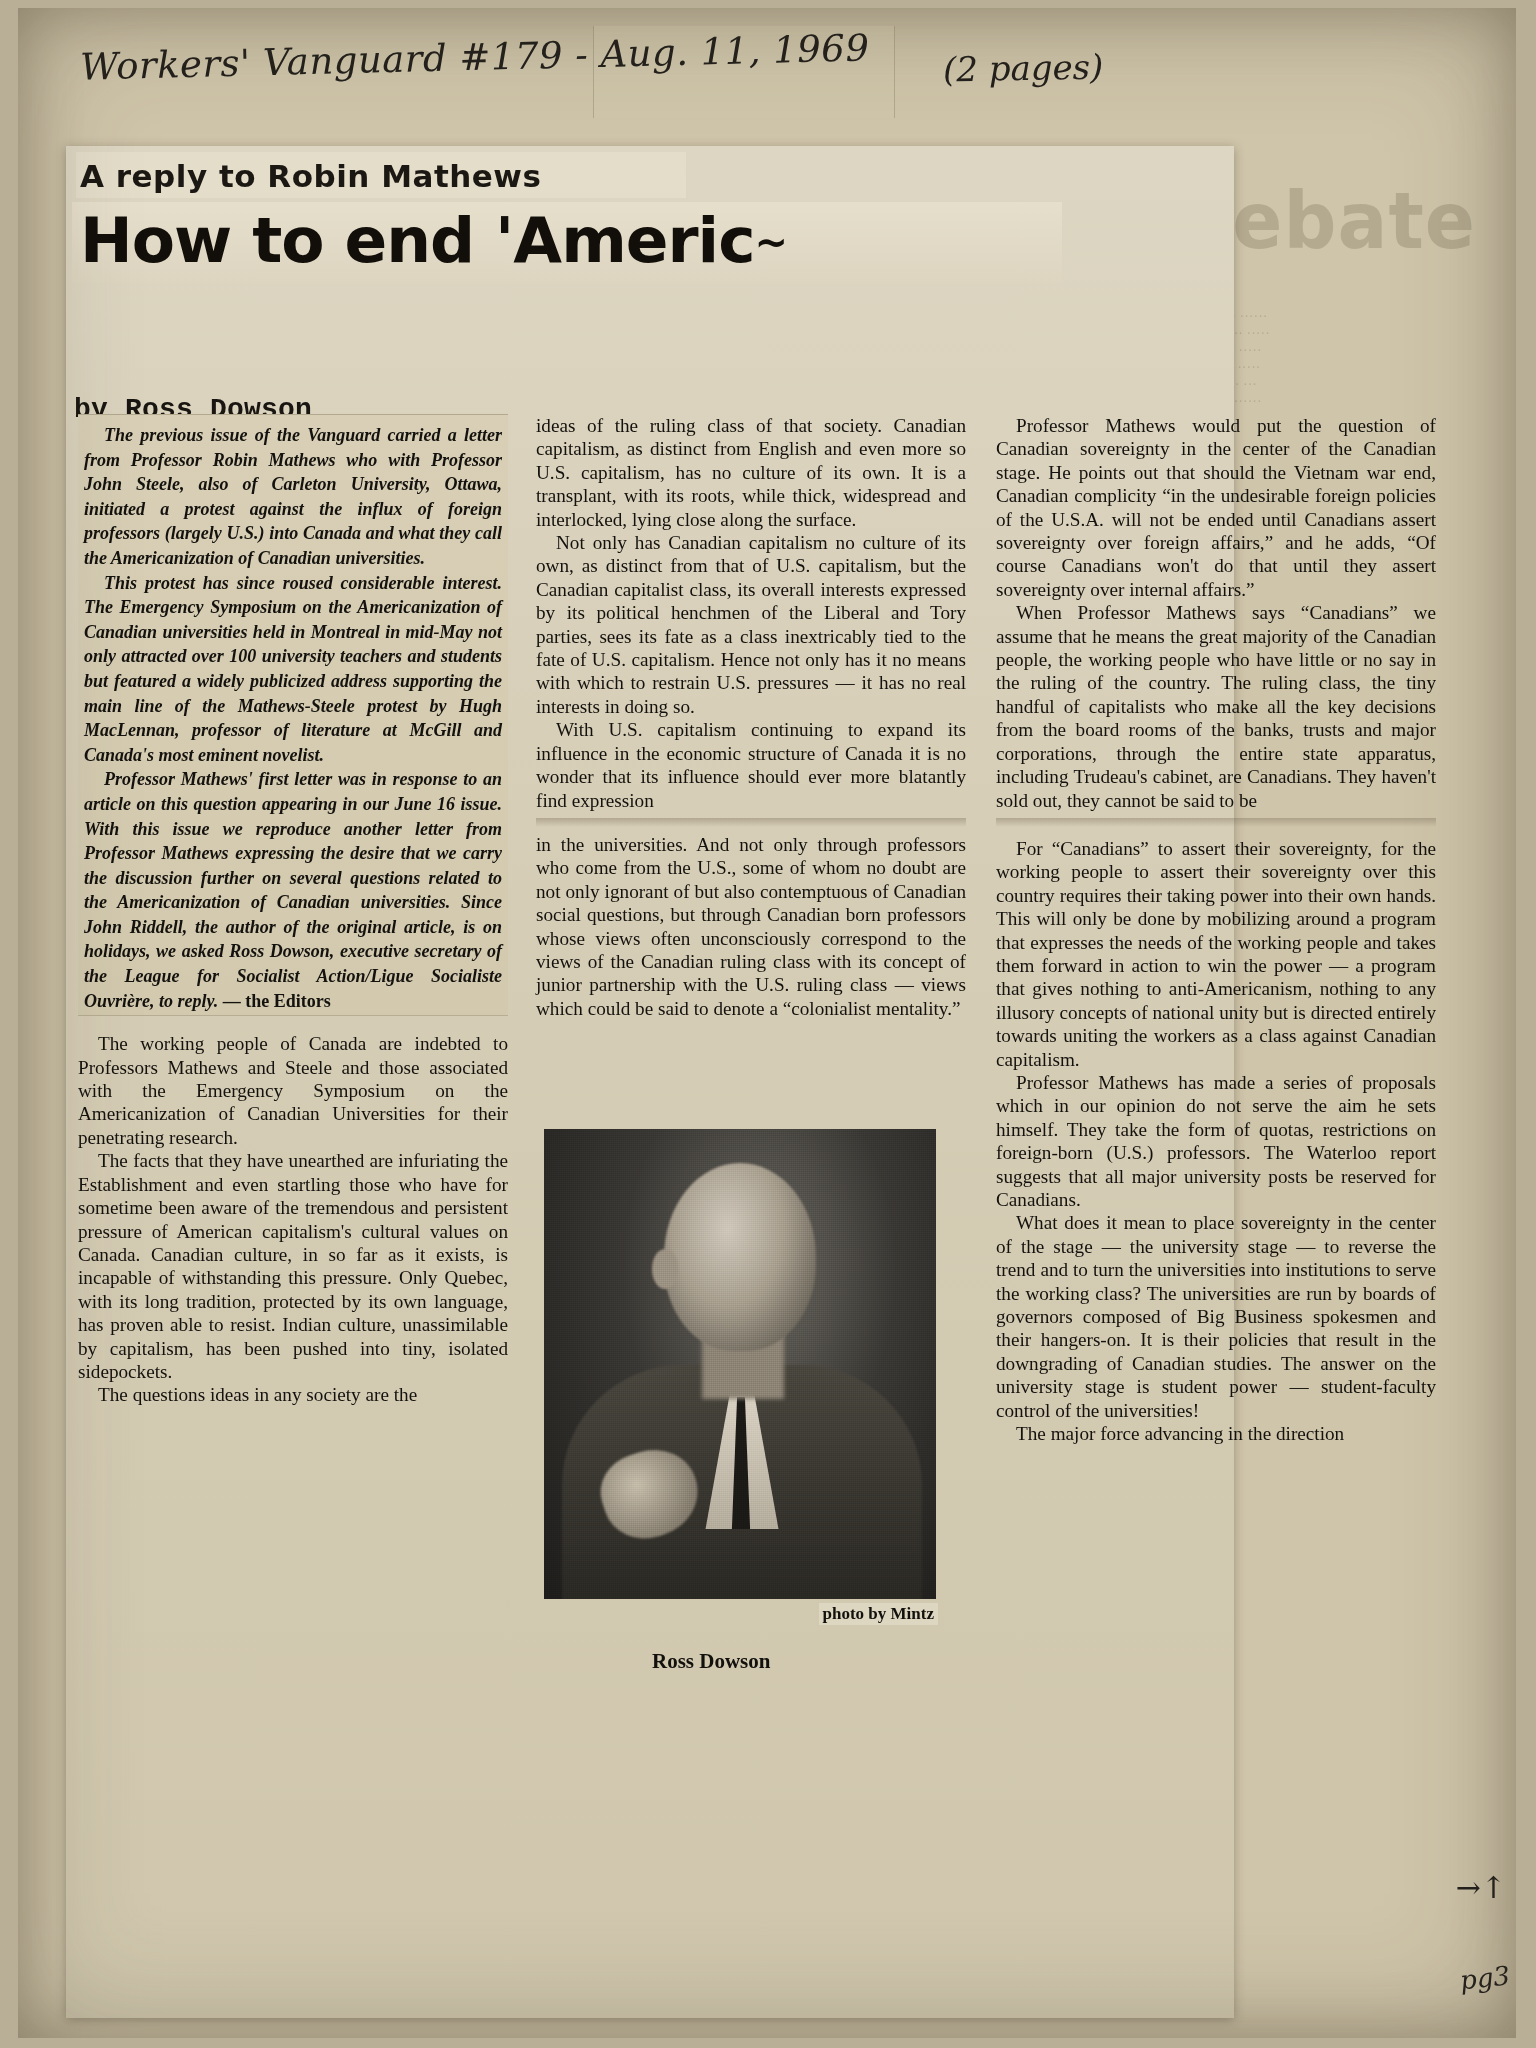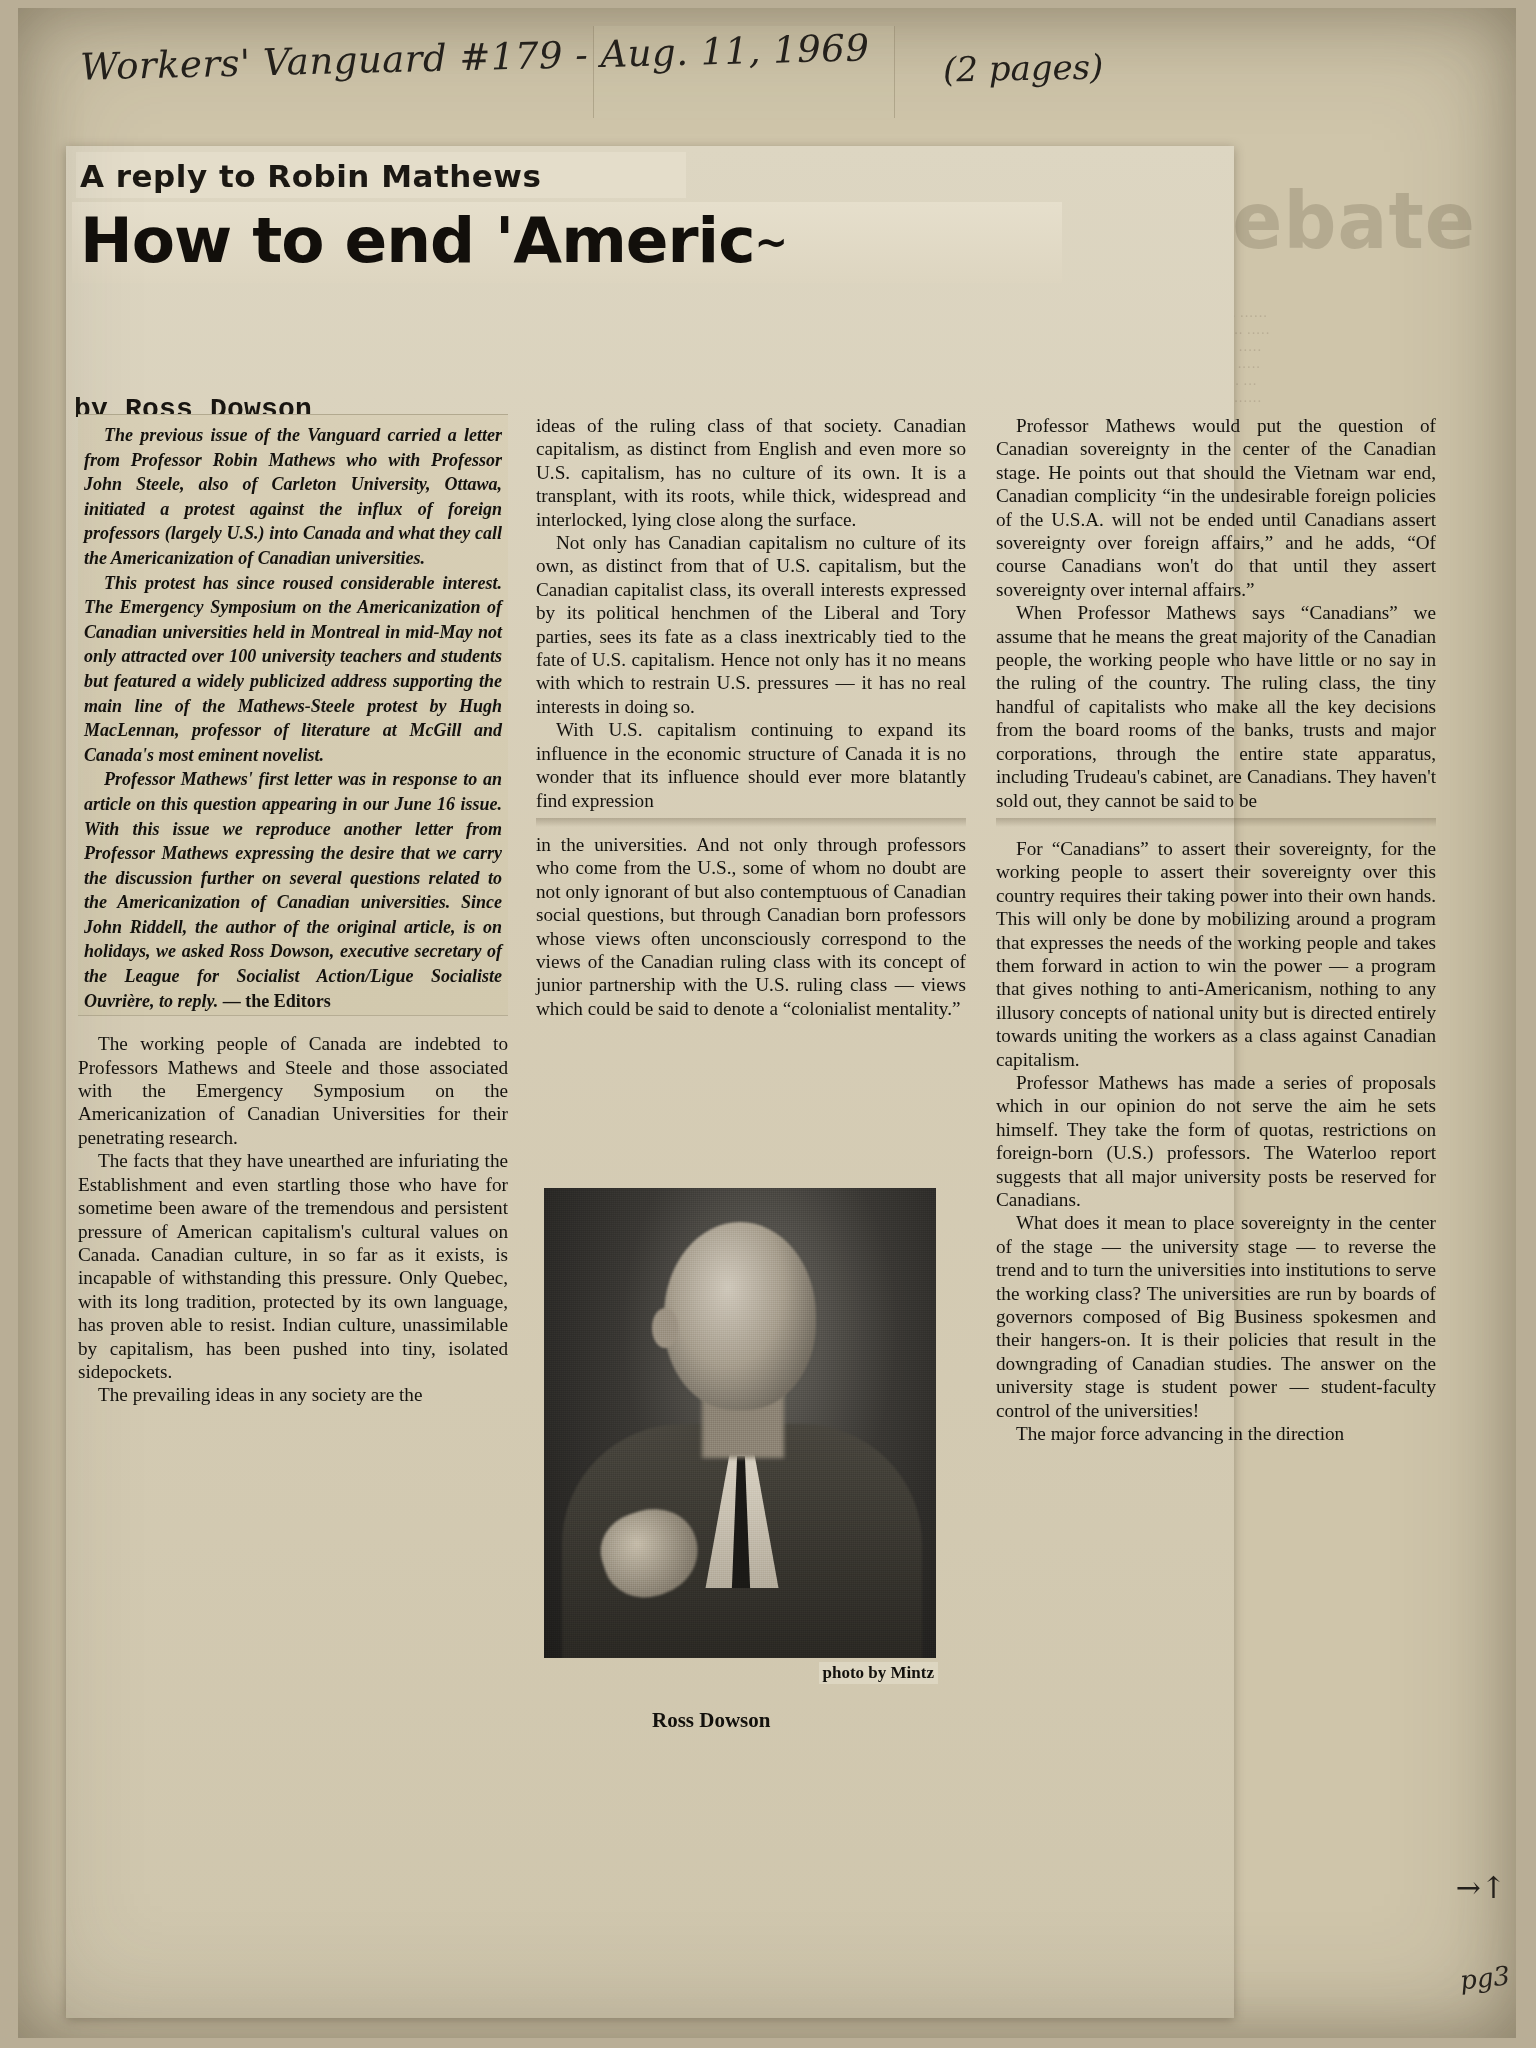--- a/index.html
+++ b/index.html
@@ -204,21 +204,21 @@
   .seam {
     height: 9px;
     background: linear-gradient(180deg, rgba(110,98,76,0.35), rgba(0,0,0,0));
     margin: 6px 0 6px 0;
   }
 
   
   #photo-wrap {
     position: absolute;
     left: 470px;
-    top: 1042px;
+    top: 983px;
     width: 430px;
     height: 530px;
   }
   #photo {
     position: absolute;
     left: 8px;
     top: 0;
     width: 392px;
     height: 470px;
     background:
@@ -371,21 +371,21 @@
 
       <div class="col" id="col1">
         <div id="lede">
           <p>The previous issue of the Vanguard carried a letter from Professor Robin Mathews who with Professor John Steele, also of Carleton University, Ottawa, initiated a protest against the influx of foreign professors (largely U.S.) into Canada and what they call the Americanization of Canadian universities.</p>
           <p>This protest has since roused considerable interest. The Emergency Symposium on the Americanization of Canadian universities held in Montreal in mid-May not only attracted over 100 university teachers and students but featured a widely publicized address supporting the main line of the Mathews-Steele protest by Hugh MacLennan, professor of literature at McGill and Canada's most eminent novelist.</p>
           <p><span>Professor Mathews' first letter was in response to an article on this question appearing in our June 16 issue. With this issue we reproduce another letter from Professor Mathews expressing the desire that we carry the discussion further on several questions related to the Americanization of Canadian universities. Since John Riddell, the author of the original article, is on holidays, we asked Ross Dowson, executive secretary of the League for Socialist Action/Ligue Socialiste Ouvrière, to reply.</span> <b>— the Editors</b></p>
         </div>
         <div id="col1-body">
           <p>The working people of Canada are indebted to Professors Mathews and Steele and those associated with the Emergency Symposium on the Americanization of Canadian Universities for their penetrating research.</p>
           <p>The facts that they have unearthed are infuriating the Establishment and even startling those who have for sometime been aware of the tremendous and persistent pressure of American capitalism's cultural values on Canada. Canadian culture, in so far as it exists, is incapable of withstanding this pressure. Only Quebec, with its long tradition, protected by its own language, has proven able to resist. Indian culture, unassimilable by capitalism, has been pushed into tiny, isolated sidepockets.</p>
-          <p>The prevailing ideas in any society are the</p>
+          <p>The questions ideas in any society are the</p>
         </div>
       </div>
 
       <div class="col" id="col2">
         <p class="noindent">ideas of the ruling class of that society. Canadian capitalism, as distinct from English and even more so U.S. capitalism, has no culture of its own. It is a transplant, with its roots, while thick, widespread and interlocked, lying close along the surface.</p>
         <p>Not only has Canadian capitalism no culture of its own, as distinct from that of U.S. capitalism, but the Canadian capitalist class, its overall interests expressed by its political henchmen of the Liberal and Tory parties, sees its fate as a class inextricably tied to the fate of U.S. capitalism. Hence not only has it no means with which to restrain U.S. pressures — it has no real interests in doing so.</p>
         <p>With U.S. capitalism continuing to expand its influence in the economic structure of Canada it is no wonder that its influence should ever more blatantly find expression</p>
         <div class="seam"></div>
         <p class="noindent">in the universities. And not only through professors who come from the U.S., some of whom no doubt are not only ignorant of but also contemptuous of Canadian social questions, but through Canadian born professors whose views often unconsciously correspond to the views of the Canadian ruling class with its concept of junior partnership with the U.S. ruling class — views which could be said to denote a “colonialist mentality.”</p>
       </div>

